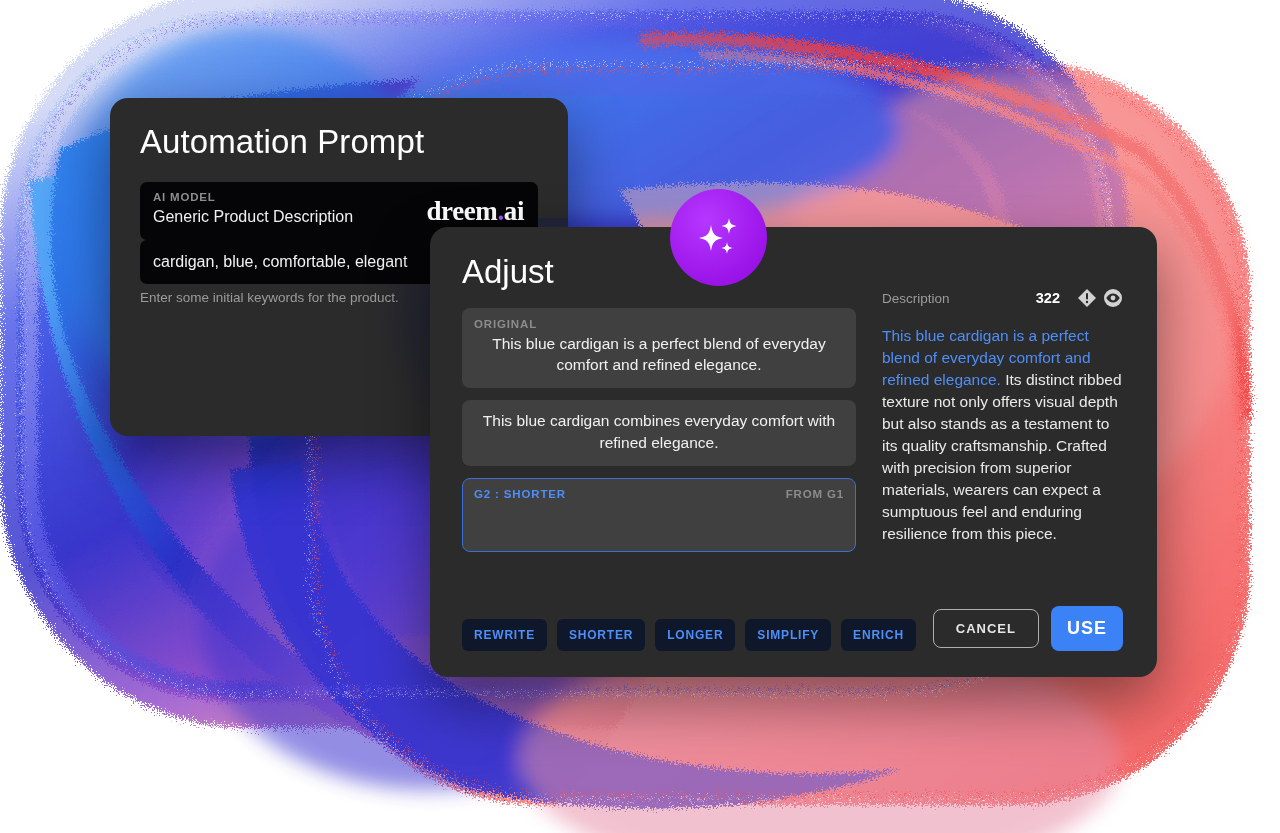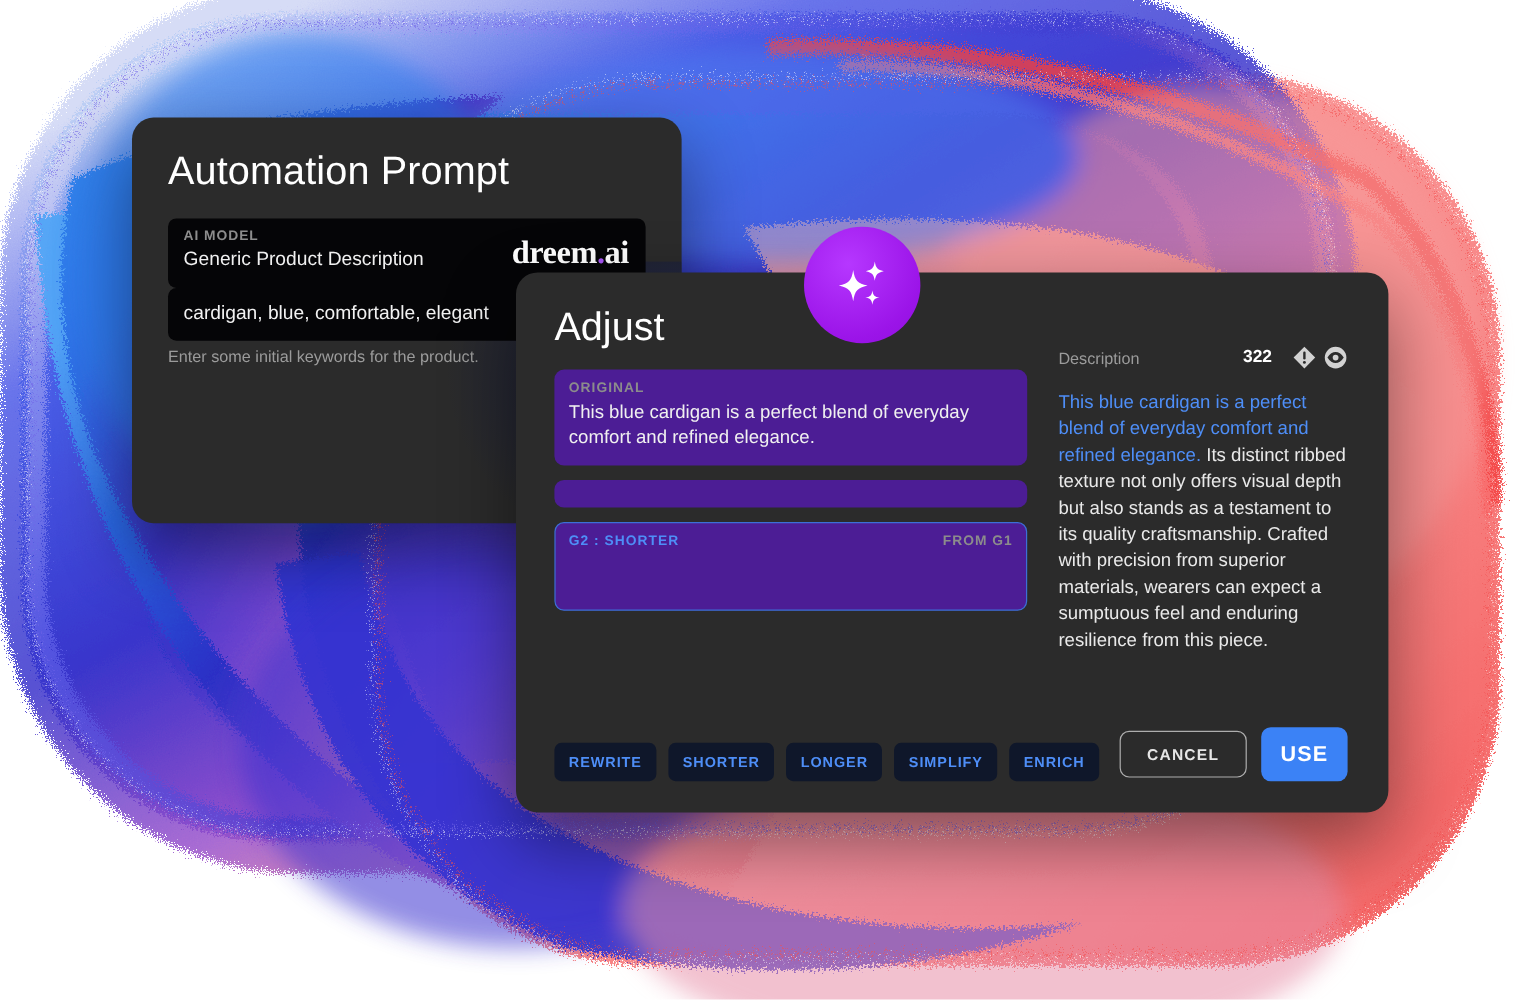--- a/index.html
+++ b/index.html
@@ -187,24 +187,25 @@
     min-height: 0;
   }
   .adjust-left {
     width: 394px;
     display: flex;
     flex-direction: column;
   }
   .variant-list { flex: 1; }
 
   .variant-card {
-    background: #4c1d95;
+    background: #404040;
     border-radius: 8px;
     padding: 10px 12px 13px 12px;
     margin-bottom: 12px;
+    text-align: center;
   }
   .variant-card.selected {
     border: 1px solid #3c6fd6;
     padding: 9px 11px 12px 11px;
     min-height: 74px;
   }
   .variant-head {
     display: flex;
     justify-content: space-between;
     align-items: baseline;
@@ -487,20 +488,21 @@
       <div class="adjust-left">
         <div class="variant-list" id="variant-list">
             <div class="variant-card">
               <div class="variant-head">
                 <span class="variant-tag">ORIGINAL</span>
                 <span class="variant-source"></span>
               </div>
               <div class="variant-text">This blue cardigan is a perfect blend of everyday comfort and refined elegance.</div>
             </div>
             <div class="variant-card">
+              <div class="variant-text">This blue cardigan combines everyday comfort with refined elegance.</div>
             </div>
             <div class="variant-card selected">
               <div class="variant-head">
                 <span class="variant-tag">G2 : SHORTER</span>
                 <span class="variant-source">FROM G1</span>
               </div>
             </div>
           </div>
         <div class="action-row" id="action-row">
             <button class="btn-action">REWRITE</button>

